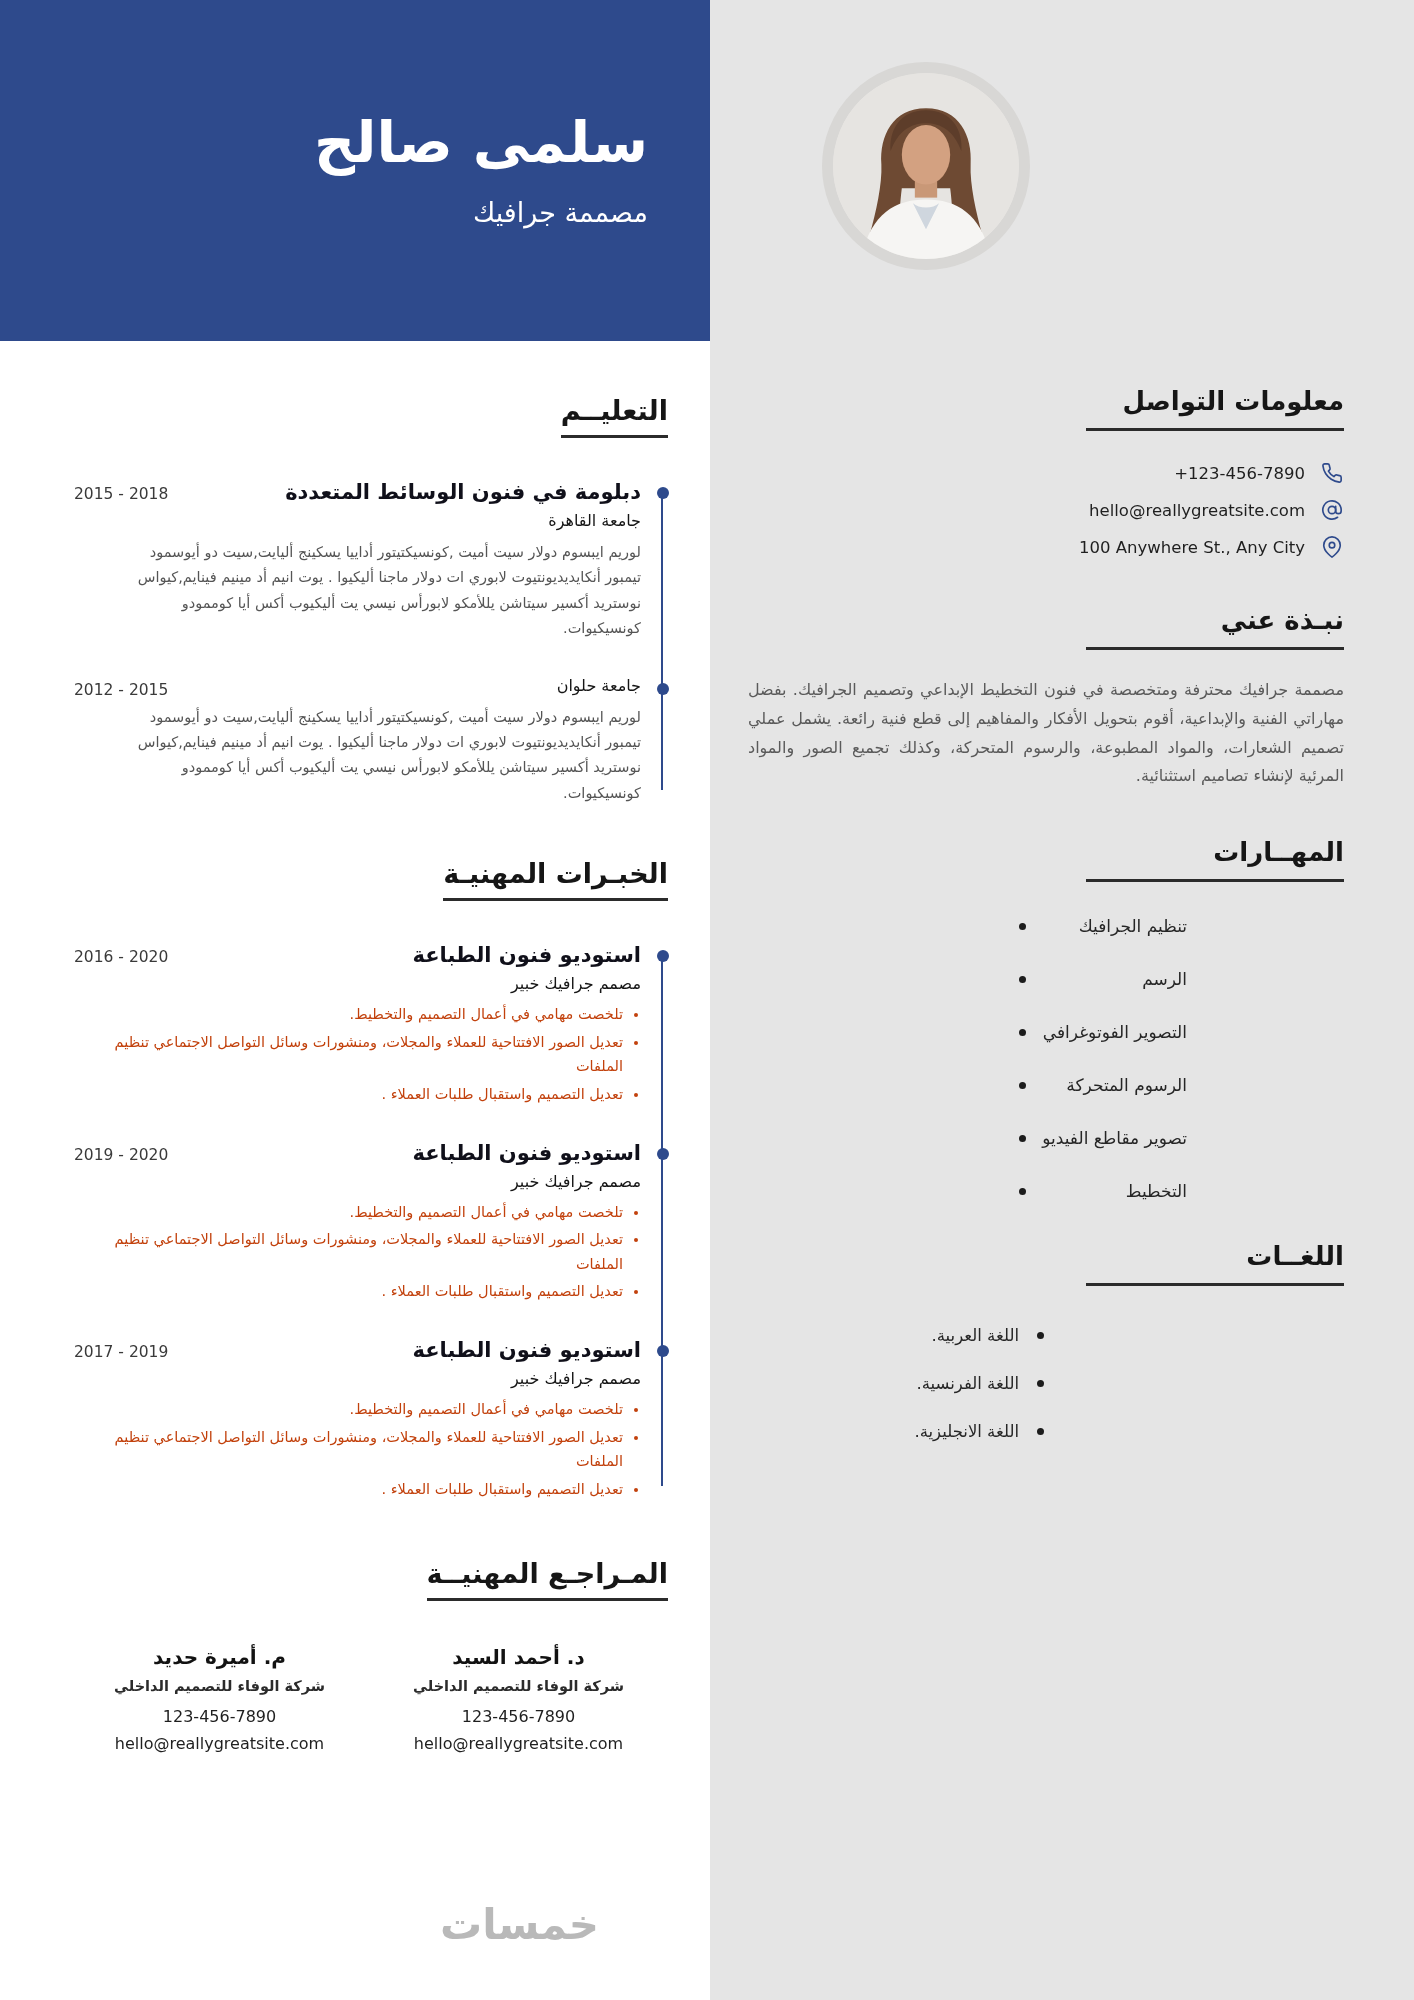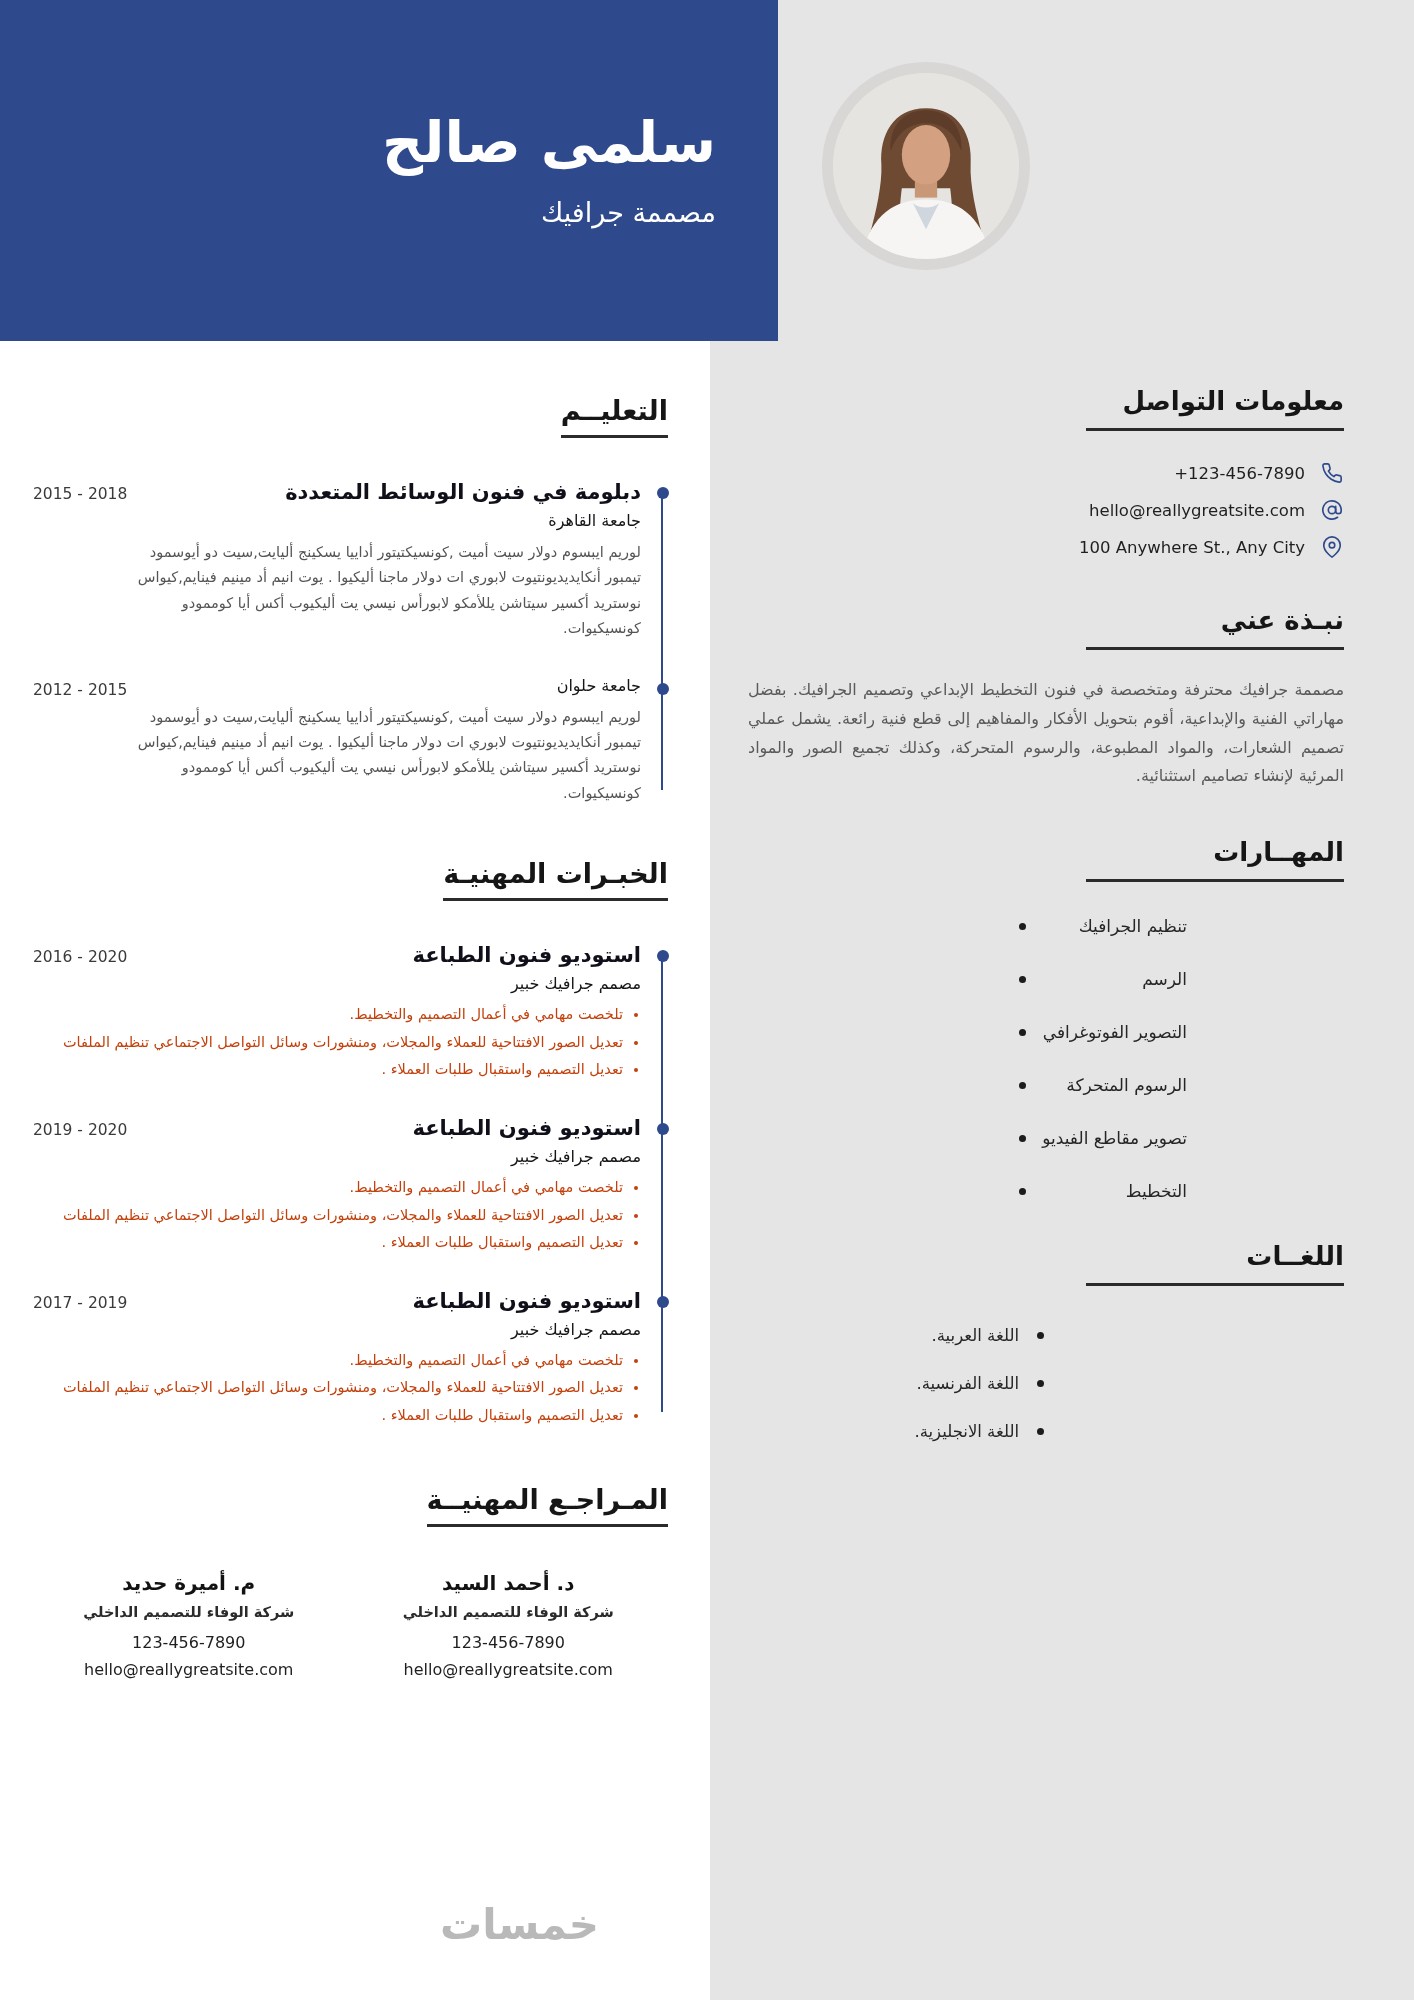--- a/index.html
+++ b/index.html
@@ -37,29 +37,29 @@
   .sk-text { font-size:17px; color:#262626; white-space:nowrap; }
   .dot-sm { width:7px; height:7px; border-radius:50%; background:#1c1c1c; flex:0 0 auto; }
 
   .lang-section { margin-top:40px; }
   .lang-list { list-style:none; margin-top:40px; margin-right:300px; }
   .lang-list li { display:flex; align-items:center; gap:18px; margin-bottom:29px; }
   .lg-text { font-size:16.5px; color:#262626; white-space:nowrap; }
 
   
   .header {
-    position:absolute; top:0; left:0; width:778px; height:341px; background:#2e4a8c;
+    position:absolute; top:0; left:0; width:710px; height:341px; background:#2e4a8c;
     direction:rtl; display:flex; flex-direction:column; justify-content:center;
     padding:0 62px; color:#ffffff; gap:24px;
   }
   .name { font-size:57px; font-weight:bold; line-height:1.05; }
   .job-title { font-size:27px; font-weight:normal; letter-spacing:0.5px; }
 
   
-  .main { position:absolute; top:341px; left:0; width:726px; direction:rtl; padding:54px 58px 0 29px; }
+  .main { position:absolute; top:341px; left:0; width:726px; direction:rtl; padding:54px 58px 0 70px; }
   .section-heading {
     display:inline-block; font-size:27px; font-weight:bold; color:#161616;
     border-bottom:3px solid #2b2b2b; padding-bottom:9px;
   }
   .timeline { position:relative; margin-top:42px; padding-right:27px; }
   .timeline::before {
     content:""; position:absolute; right:5px; top:10px; bottom:16px; width:2px; background:#2e4a8c;
   }
   .t-entry { position:relative; margin-bottom:34px; }
   .t-entry:last-child { margin-bottom:0; }

